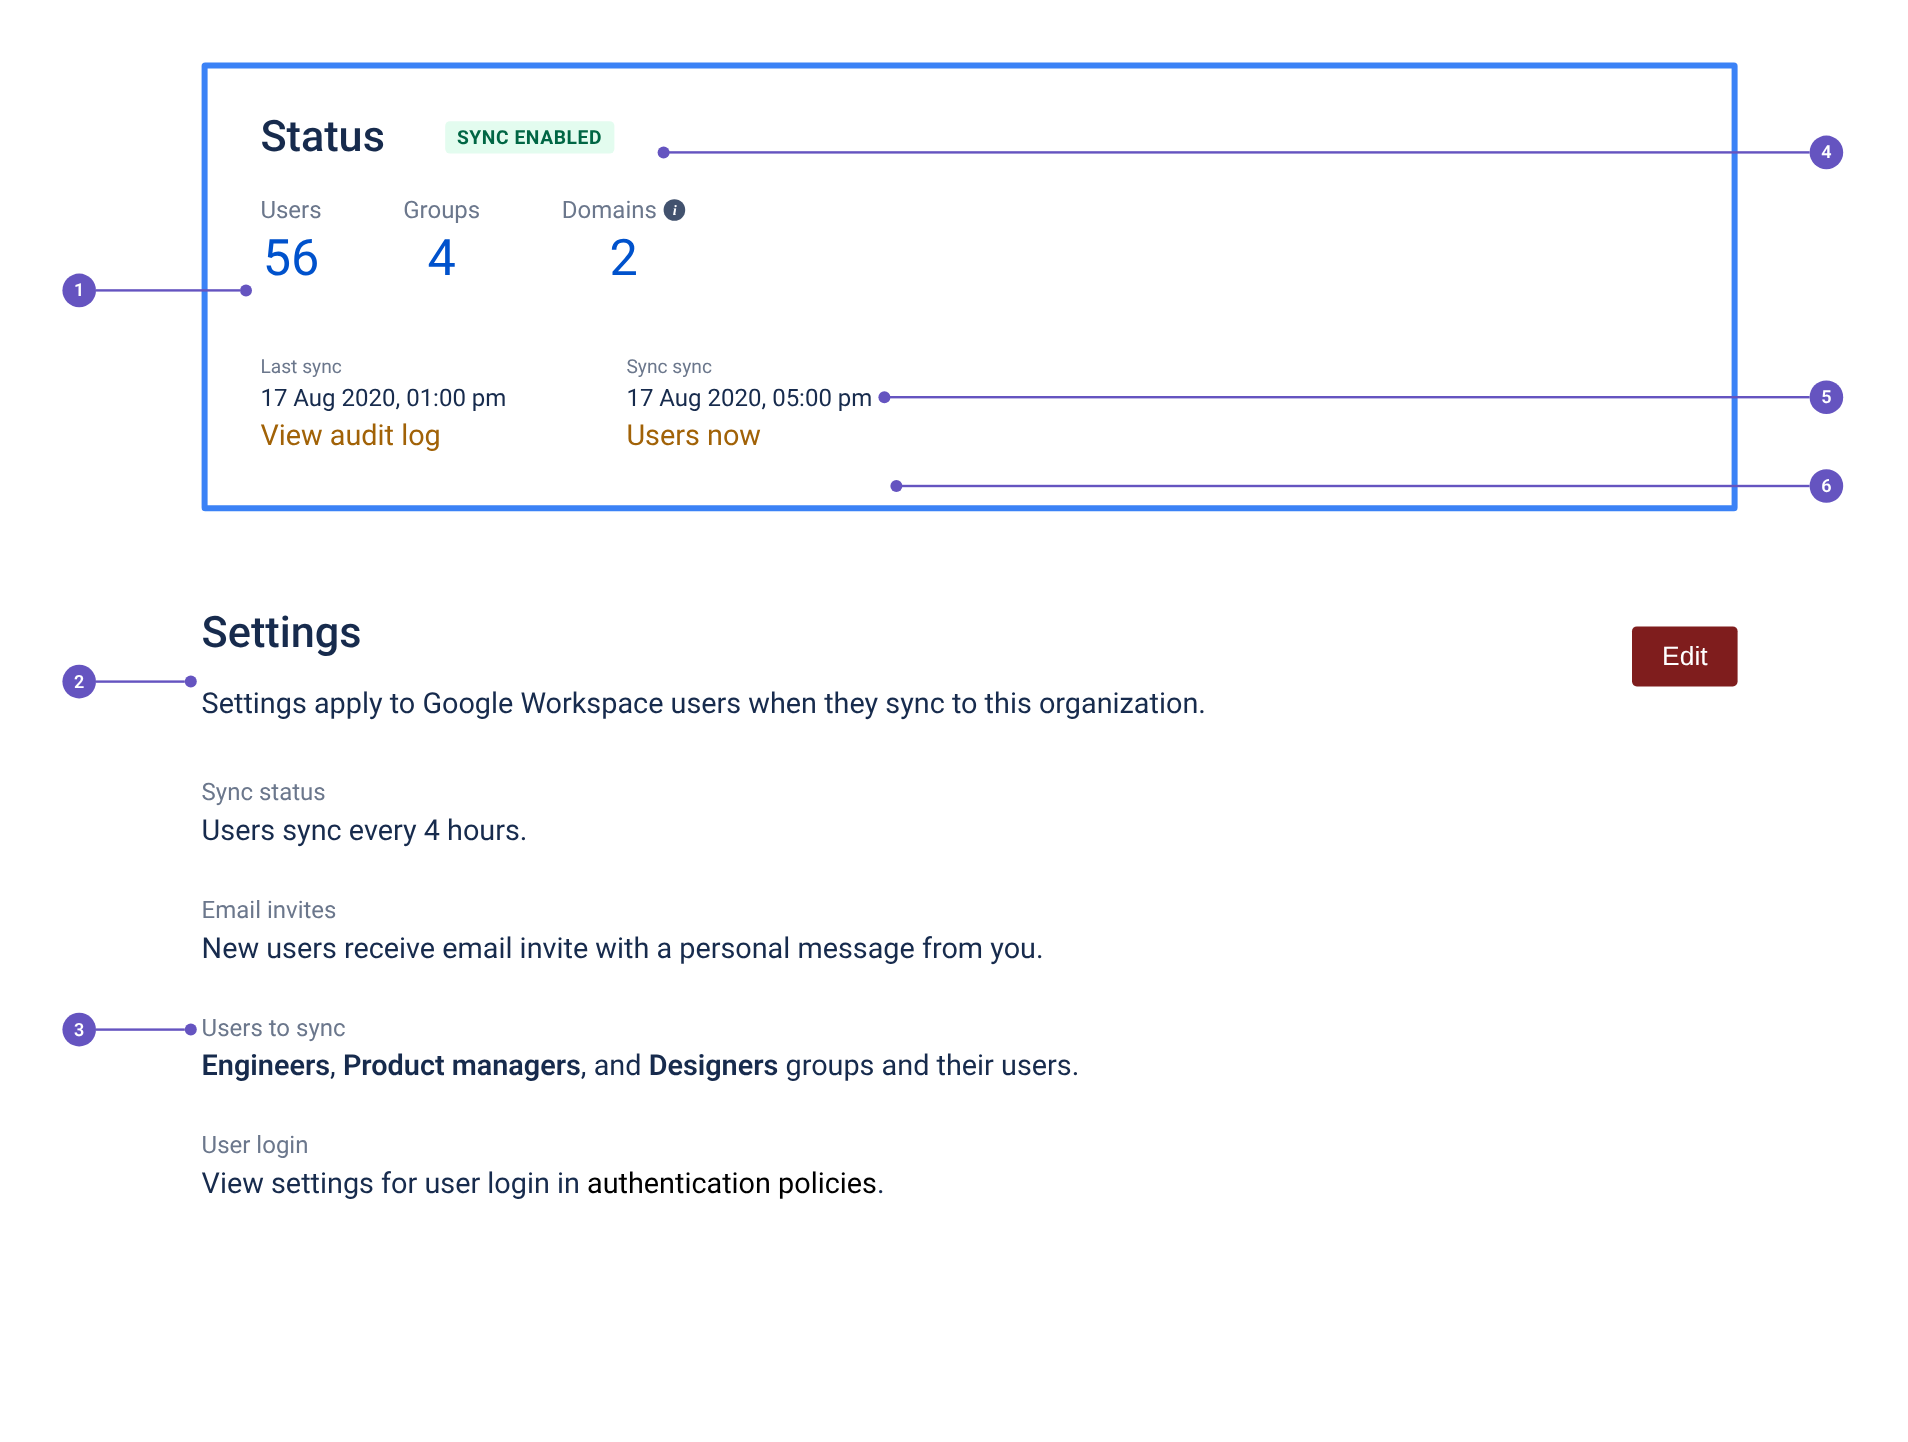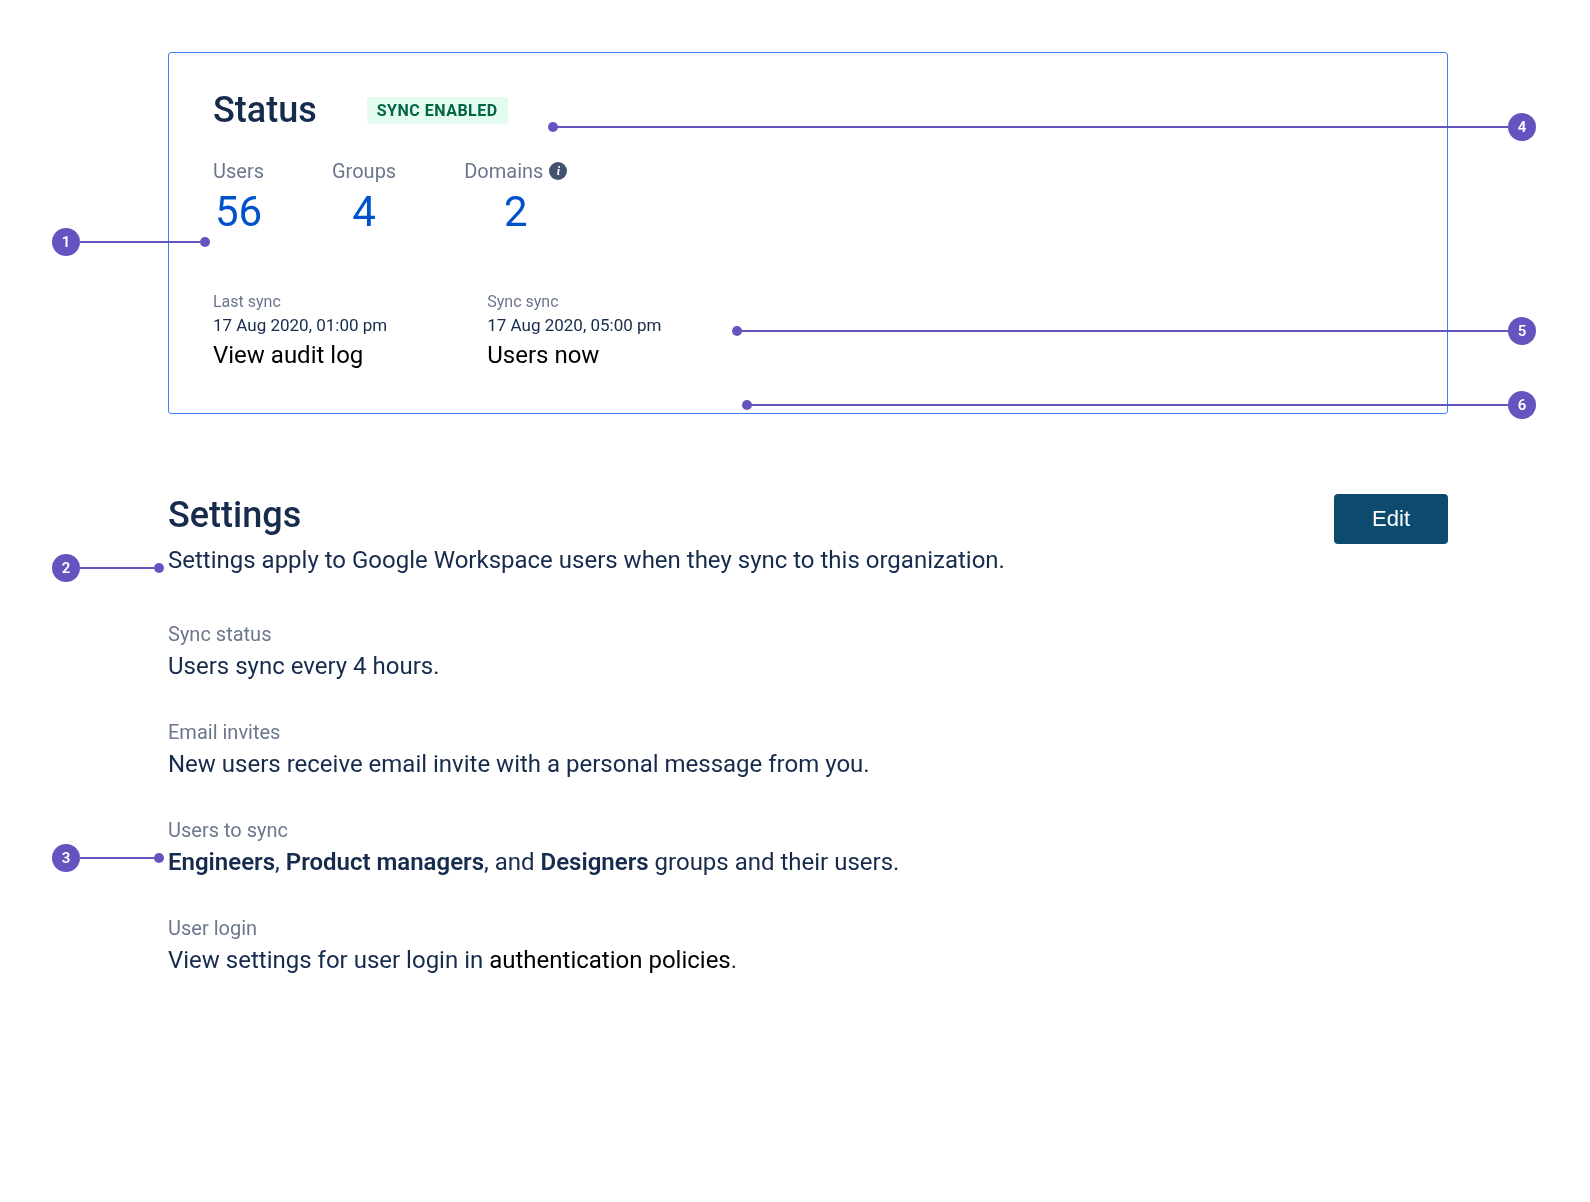--- a/index.html
+++ b/index.html
@@ -11,21 +11,21 @@
     height: 1202px;
     position: relative;
   }
   .container {
     position: absolute;
     left: 168px;
     top: 52px;
     width: 1280px;
   }
   .status-card {
-    border: 1px solid #3b82f6;
+    border: 5px solid #3b82f6;
     border-radius: 3px;
     padding: 36px 44px 44px 44px;
     position: relative;
   }
   .status-header {
     display: flex;
     align-items: center;
     gap: 14px;
     margin-bottom: 28px;
   }
@@ -80,27 +80,27 @@
   .sync-row {
     display: flex;
     gap: 100px;
   }
   .sync-block .sync-label {
     font-size: 16px;
     color: #6B778C;
     margin-bottom: 4px;
   }
   .sync-block .sync-value {
-    font-size: 17px;
+    font-size: 20px;
     color: #172B4D;
     margin-bottom: 6px;
   }
   .link {
     font-size: 24px;
-    color: #000000;
+    color: #a16207;
     text-decoration: none;
     cursor: pointer;
   }
   
   .settings-section {
     margin-top: 80px;
     position: relative;
   }
   .settings-header-row {
     display: flex;
@@ -112,27 +112,28 @@
     font-weight: 500;
     color: #172B4D;
     margin-bottom: 10px;
   }
   .settings-desc {
     font-size: 24px;
     color: #172B4D;
     margin-bottom: 48px;
   }
   .edit-btn {
-    background: #0c4a6e;
+    background: #7f1d1d;
     color: #fff;
     border: none;
     border-radius: 4px;
     font-size: 22px;
-    padding: 12px 38px;
+    padding: 12px 25px;
     cursor: pointer;
+    margin-top: 16px;
   }
   .setting-block { margin-bottom: 40px; }
   .setting-label {
     font-size: 20px;
     color: #6B778C;
     margin-bottom: 6px;
   }
   .setting-value {
     font-size: 24px;
     color: #172B4D;

